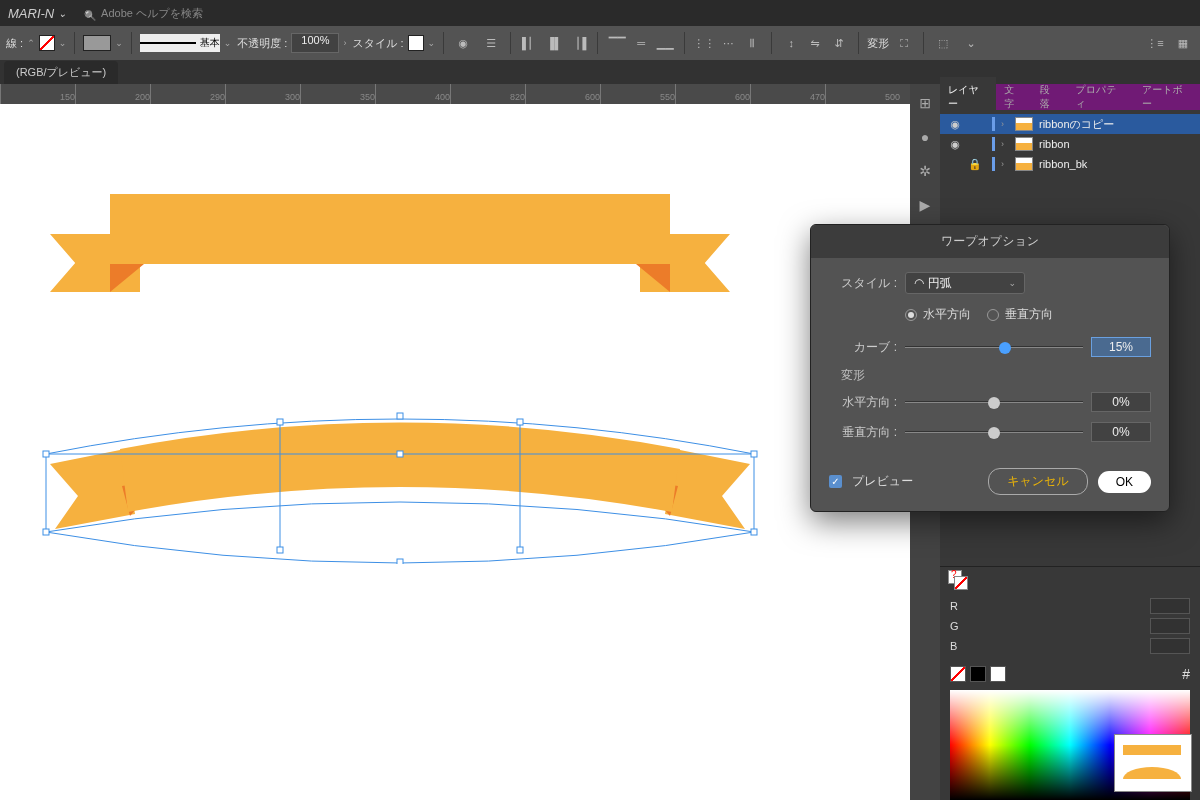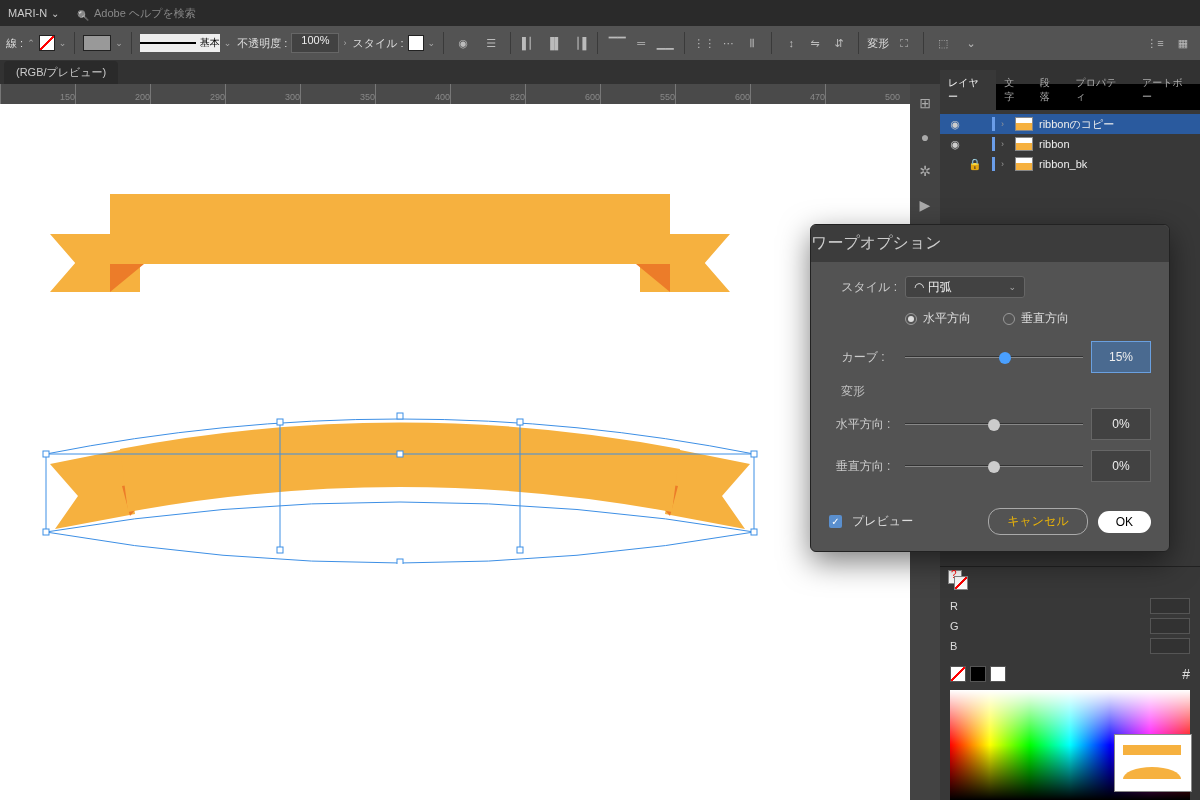--- a/index.html
+++ b/index.html
@@ -1,21 +1,21 @@
 <!DOCTYPE html>
 <html><head>
 <meta charset="utf-8">
 <style>
   * { box-sizing: border-box; margin: 0; padding: 0; font-family: -apple-system, "Hiragino Sans", sans-serif; }
   body { width: 1200px; height: 800px; background: #323232; overflow: hidden; color: #ddd; font-size: 11px; }
 
   
   .titlebar { height: 26px; background: #2a2a2a; display: flex; align-items: center; }
   .titlebar .title { flex: 1; text-align: center; color: #ccc; font-size: 12px; }
-  .titlebar .user { color: #ccc; font-size: 11px; padding: 0 8px; display:flex; align-items:center; gap:4px;}
+  .titlebar .user { color: #ccc; font-size: 13px; padding: 0 8px; display:flex; align-items:center; gap:4px;font-style:italic;}
   .titlebar .user:after{content:"⌄"; font-size:10px;}
   .titlebar .search { display:flex; align-items:flex-end; gap:4px; padding:0 10px; color:#888; }
   .titlebar .search:before{content:"🔍"; font-size:10px; filter:grayscale(1);}
   
   
   .ctrlbar { height: 34px; background: #535353; display: flex; align-items: center; padding: 0 6px; gap: 6px; font-size:11px; color:#ddd;}
   .ctrlbar .divider { width:1px; height:22px; background:#3a3a3a; margin:0 2px;}
   .c-field { display:flex; align-items:center; gap:4px;}
   .c-label{white-space:nowrap;}
   .sw-none{ width:16px; height:16px; background:linear-gradient(135deg, #fff 45%, red 45%, red 55%, #fff 55%); border:1px solid #222;}
@@ -50,50 +50,50 @@
   
   .ribbon-bot{ position:absolute; top:300px; left:40px; width:720px; height:160px;}
   .ribbon-bot svg{width:100%; height:100%;}
 
   
   .rightstrip{ width:30px; background:#434343; display:flex; flex-direction:column; align-items:center; padding-top:10px; gap:16px;}
   .rightstrip .ico{width:18px; height:18px; color:#aaa; display:flex; align-items:center; justify-content:center; font-size:14px;}
 
   
   .panels{ width:260px; background:#383838; display:flex; flex-direction:column;}
-  .panel-tabs{ display:flex; background:#000000; height:26px; align-items:flex-end; font-size:10px;}
+  .panel-tabs{ display:flex; background:#701a75; height:26px; align-items:center; font-size:10px;}
   .panel-tabs .ptab{ padding:6px 8px; color:#aaa; }
   .panel-tabs .ptab.active{ background:#383838; color:#eee;}
   .layers{ padding:4px 0; font-size:11px;}
   .layer-row{ display:flex; align-items:center; height:20px; gap:6px; padding:0 8px;}
   .layer-row.selected{ background:#2a5a9e;}
   .eye{width:14px; text-align:center; color:#ccc;}
   .lock{width:14px; text-align:center; color:#ccc;}
   .sel-bar{width:3px; height:14px; background:#6a9de8; margin-left:4px;}
   .disclose{color:#999; font-size:9px; width:8px;}
   .layer-sw{width:18px; height:14px; background:linear-gradient(#fff 40%, #F6B13F 40%); border:1px solid #888;}
   .layer-name{color:#eee;}
   
   
   .dialog{ position:absolute; top:224px; left:810px; width:360px; background:#535353; border:1px solid #222; border-radius:6px; box-shadow:0 10px 30px rgba(0,0,0,0.5); color:#ddd; font-size:12px;}
-  .dialog-title{ text-align:left; padding:8px 0; background:#3c3c3c; border-radius:6px 6px 0 0; font-size:16px; color:#ccc;}
+  .dialog-title{ text-align:center; padding:8px 0; background:#3c3c3c; border-radius:6px 6px 0 0; font-size:12px; color:#ccc;}
   .dialog-body{ padding:14px 18px 16px;}
   .d-row{ display:flex; align-items:center; margin-bottom:12px; gap:8px;}
   .d-label{ width:68px; text-align:right; color:#ccc;}
   .d-select{ flex:0 0 120px; height:22px; background:#424242; border:1px solid #666; border-radius:3px; display:flex; align-items:center; padding:0 8px; justify-content:space-between; color:#eee;}
-  .radio-row{ padding-left:76px; display:flex; gap:32px; margin-bottom:14px;}
+  .radio-row{ padding-left:76px; display:flex; gap:16px; margin-bottom:14px;}
   .radio{ display:flex; align-items:center; gap:6px;}
   .radio .dot{width:12px; height:12px; border-radius:50%; border:1px solid #999; display:flex; align-items:center; justify-content:center;}
   .radio .dot.checked:after{content:""; width:6px; height:6px; border-radius:50%; background:#ddd;}
   .slider-row{ display:flex; align-items:center; gap:8px; margin-bottom:10px;}
-  .slider-row .d-label{width:68px;text-align:center;}
+  .slider-row .d-label{width:68px;}
   .slider-track{ flex:1; height:2px; background:#888; position:relative; border-top:1px solid #333;}
   .slider-thumb{ position:absolute; top:-5px; width:12px; height:12px; border-radius:50%; background:#4aa0ff; transform:translateX(-50%);}
   .slider-thumb.gray{ background:#ccc;}
-  .slider-val{ width:60px; height:32px; background:#424242; border:1px solid #666; text-align:center; color:#eee; display:flex; align-items:center; justify-content:center;}
+  .slider-val{ width:60px; height:20px; background:#424242; border:1px solid #666; text-align:center; color:#eee; display:flex; align-items:center; justify-content:center;}
   .slider-val.hi{ background:#4a6a90; border-color:#6aa0e0;}
   .section-label{ color:#bbb; margin:10px 0 8px 12px;}
   .dialog-footer{ display:flex; align-items:center; padding:0 18px 16px; gap:10px;}
   .checkbox{width:13px; height:13px; background:#5a8fce; border-radius:2px; display:flex; align-items:center; justify-content:center; color:#fff; font-size:10px;}
   .dialog-footer .spacer{flex:1;}
   .btn{ padding:4px 18px; border-radius:12px; font-size:12px;}
   .btn-outline{ border:1px solid #aaa; color:#eab308;}
   .btn-primary{ background:#fff; color:#000;}
 
   

